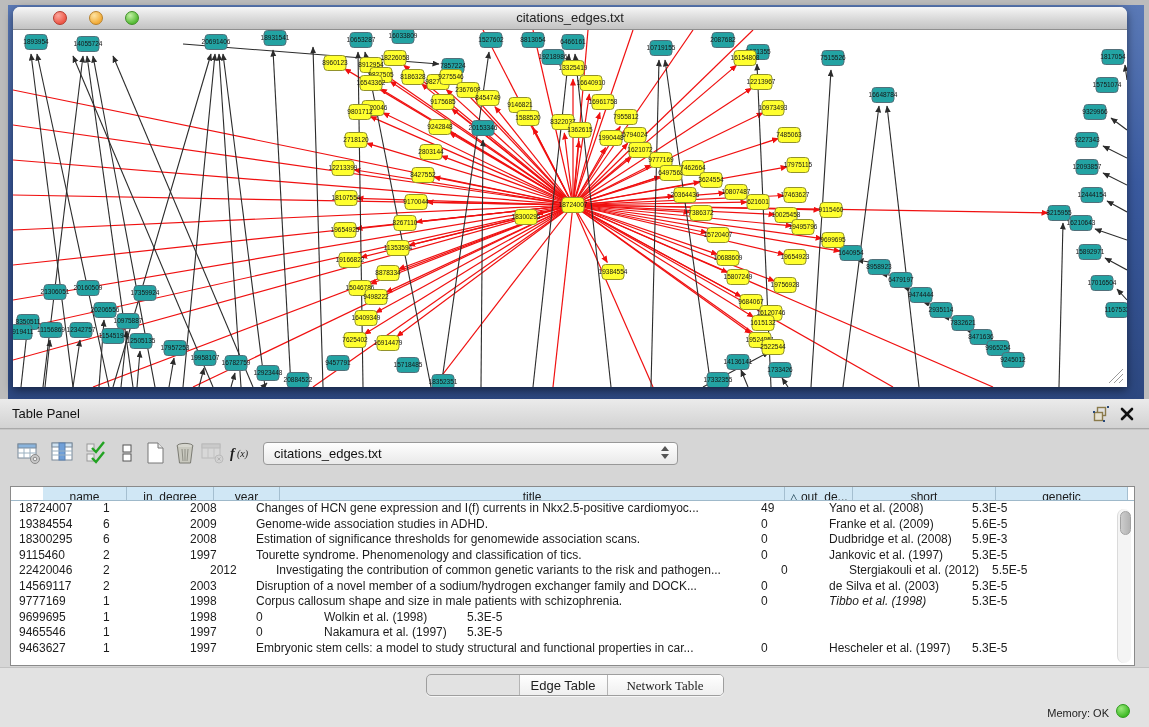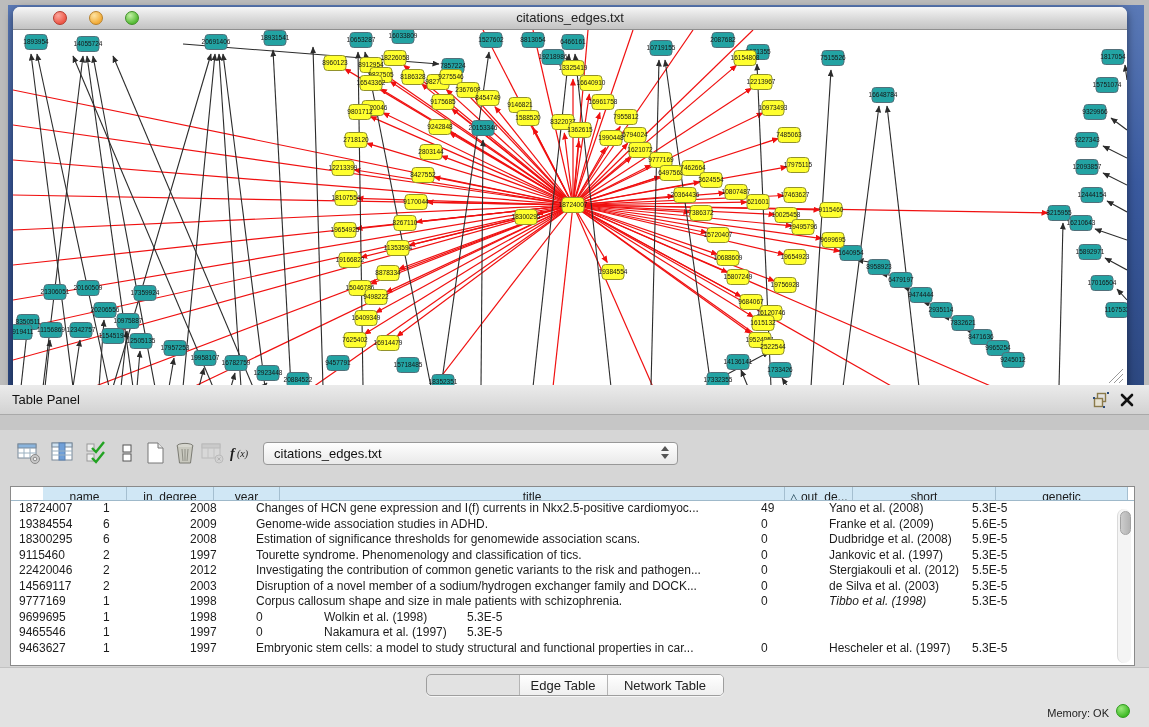--- a/index.html
+++ b/index.html
@@ -24,21 +24,21 @@
   .light.green { left:112px; background:radial-gradient(circle at 35% 30%,#c3f0a6,#55bb35 70%); border:1px solid #3f8f27; }
   #net-svg { position:absolute; left:0; top:23px; width:1114px; height:357px; background:#fff; }
   .redge { stroke:#f01010; stroke-width:1.2px; }
   .bedge { stroke:#2b2b2b; stroke-width:1.1px; }
   .tnode { fill:#23a3a3; stroke:#51707a; stroke-width:1px; }
   .ynode { fill:#ffff2e; stroke:#92922c; stroke-width:1px; }
   .nlabel { font-family:"Liberation Sans",sans-serif; font-size:6.5px; fill:#161616; text-anchor:middle; }
   .grip { stroke:#9a9a9a; stroke-width:1px; }
 
   
-  .panel-titlebar { position:absolute; left:0; top:385px; width:1149px; height:30px;
+  .panel-titlebar { position:absolute; left:0; top:399px; width:1149px; height:30px;
     background:linear-gradient(180deg,#ebebeb,#d2d2d2); border-bottom:1px solid #a9a9a9; }
   .panel-titlebar .label { position:absolute; left:12px; top:7px; font-size:13px; color:#111; }
   .panel-icon { position:absolute; top:7px; width:16px; height:16px; cursor:default; }
   .panel-icon.float { right:40px; }
   .panel-icon.close { right:14px; }
 
   
   .panel-body { position:absolute; left:0; top:430px; width:1149px; height:237px; background:#d6d6d6; }
   .toolbar { position:absolute; left:0; top:10px; width:100%; height:32px; }
   .tool { position:absolute; top:0; width:26px; height:26px; }
@@ -897,35 +897,35 @@
             <div class="tcell" style="width: 143px;">Franke et al. (2009)</div>
             <div class="tcell" style="width: 132px;">5.6E-5</div>
           </div>
           <div class="trow">
             <div class="tcell" style="width: 84px;">18300295</div>
             <div class="tcell" style="width: 87px;">6</div>
             <div class="tcell" style="width: 66px;">2008</div>
             <div class="tcell" style="width: 505px;">Estimation of significance thresholds for genomewide association scans.</div>
             <div class="tcell" style="width: 68px;">0</div>
             <div class="tcell" style="width: 143px;">Dudbridge et al. (2008)</div>
-            <div class="tcell" style="width: 132px;">5.9E-5</div>
+            <div class="tcell" style="width: 132px;">5.9E-3</div>
           </div>
           <div class="trow">
             <div class="tcell" style="width: 84px;">9115460</div>
             <div class="tcell" style="width: 87px;">2</div>
             <div class="tcell" style="width: 66px;">1997</div>
             <div class="tcell" style="width: 505px;">Tourette syndrome. Phenomenology and classification of tics.</div>
             <div class="tcell" style="width: 68px;">0</div>
             <div class="tcell" style="width: 143px;">Jankovic et al. (1997)</div>
             <div class="tcell" style="width: 132px;">5.3E-5</div>
           </div>
           <div class="trow">
             <div class="tcell" style="width: 84px;">22420046</div>
             <div class="tcell" style="width: 87px;">2</div>
-            <div class="tcell" style="width: 66px;">2012</div>
+            <div class="tcell" style="width: 66px; margin-left: 20px;">2012</div>
             <div class="tcell" style="width: 505px;">Investigating the contribution of common genetic variants to the risk and pathogen...</div>
             <div class="tcell" style="width: 68px;">0</div>
             <div class="tcell" style="width: 143px;">Stergiakouli et al. (2012)</div>
             <div class="tcell" style="width: 132px;">5.5E-5</div>
           </div>
           <div class="trow">
             <div class="tcell" style="width: 84px;">14569117</div>
             <div class="tcell" style="width: 87px;">2</div>
             <div class="tcell" style="width: 66px;">2003</div>
             <div class="tcell" style="width: 505px;">Disruption of a novel member of a sodium/hydrogen exchanger family and DOCK...</div>
@@ -971,19 +971,19 @@
       <div class="vscroll">
         <div class="vthumb"></div>
       </div>
     </div>
   </div>
 
   <div class="bottom-area">
     <div class="segmented" id="tabbar">
         <div class="segment selected" style="width: 92px;">Node Table</div>
         <div class="segment" style="width: 88px;">Edge Table</div>
-        <div class="segment" style="width: 116px;">Network Table</div>
+        <div class="segment" style="width: 116px; font-family: Liberation Serif, serif;">Network Table</div>
       </div>
     <span class="memory">Memory: OK</span>
     <span class="memdot"></span>
   </div>
 
 </div>
 
 </body></html>

